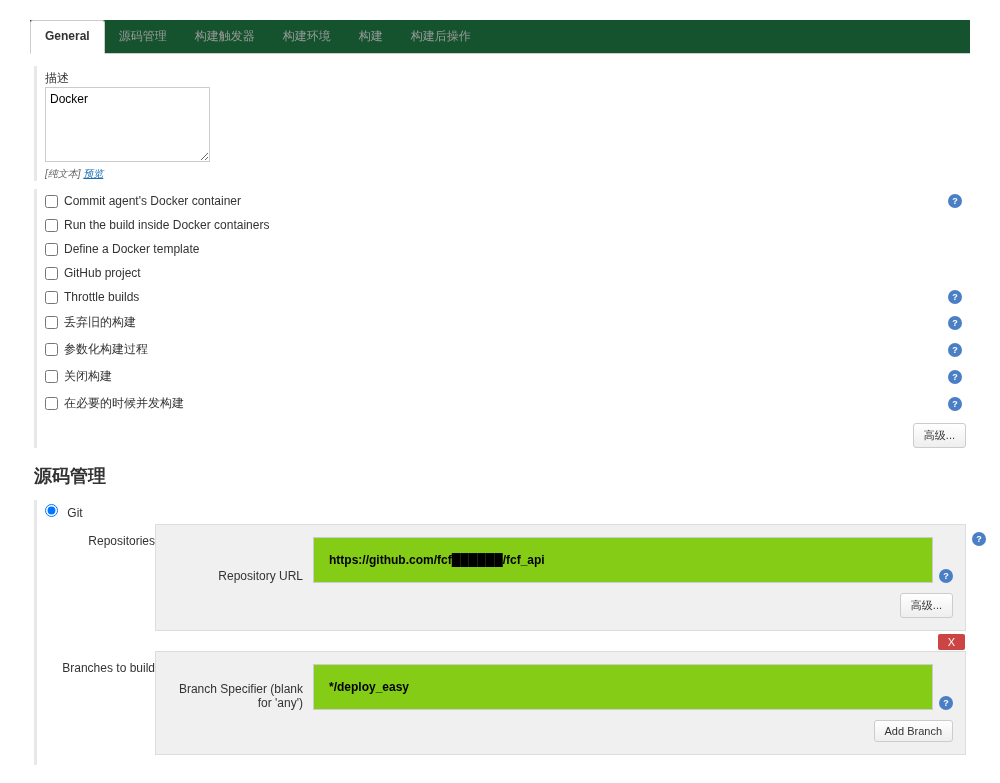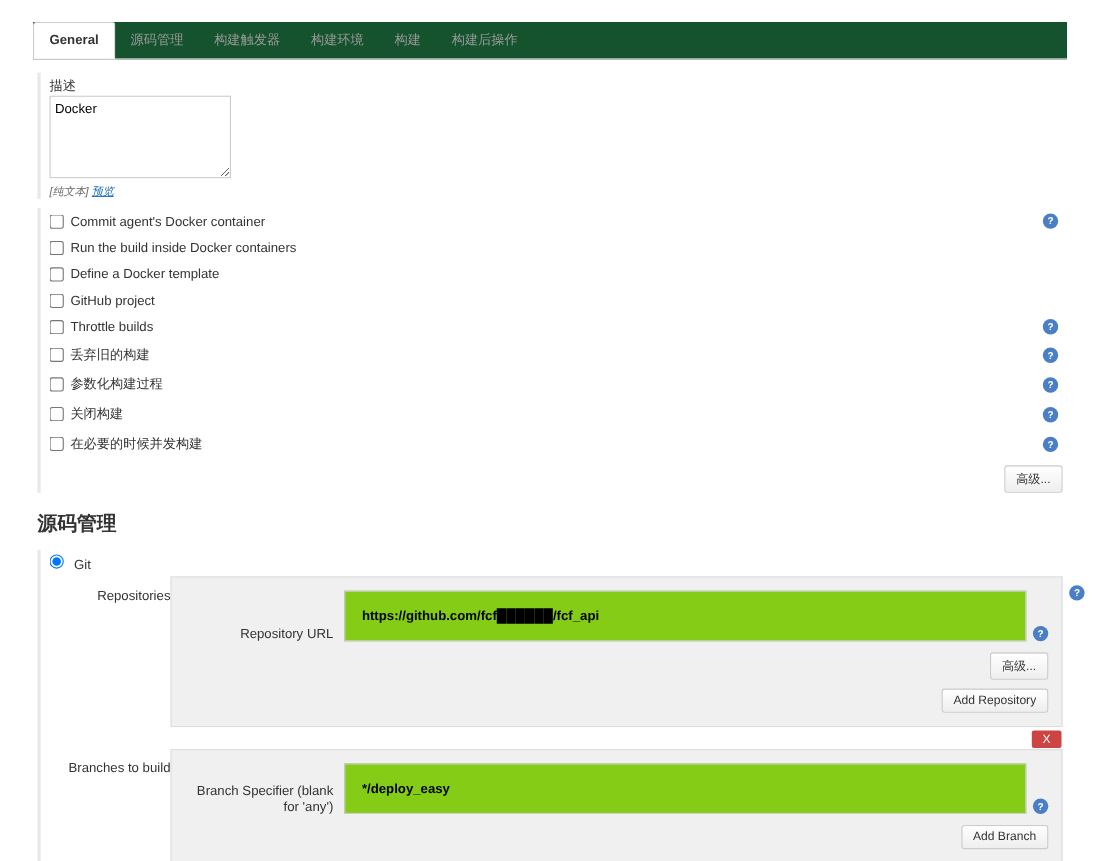--- a/index.html
+++ b/index.html
@@ -333,23 +333,20 @@
         <div style="flex:1; position:relative;" class="outer-help">
           <span class="help-icon-abs">?</span>
           <div class="git-block">
             <div class="git-field-row">
               <div class="git-field-label">Repository URL</div>
               <input class="git-input" value="https://github.com/fcf██████/fcf_api" style="">
               <span class="help-icon-inline">?</span>
             </div>
             <div class="git-actions">
               <button class="btn">高级...</button>
-            </div>
-            <div class="git-actions">
-              <button class="btn">Add Repository</button>
             </div>
           </div>
         </div>
       </div>
 
       <div class="git-section-row">
         <div class="side-label">Branches to build</div>
         <div style="flex:1; position:relative;" class="outer-help">
           <div class="git-block" style="position:relative;">
             <button class="x-btn">X</button>

